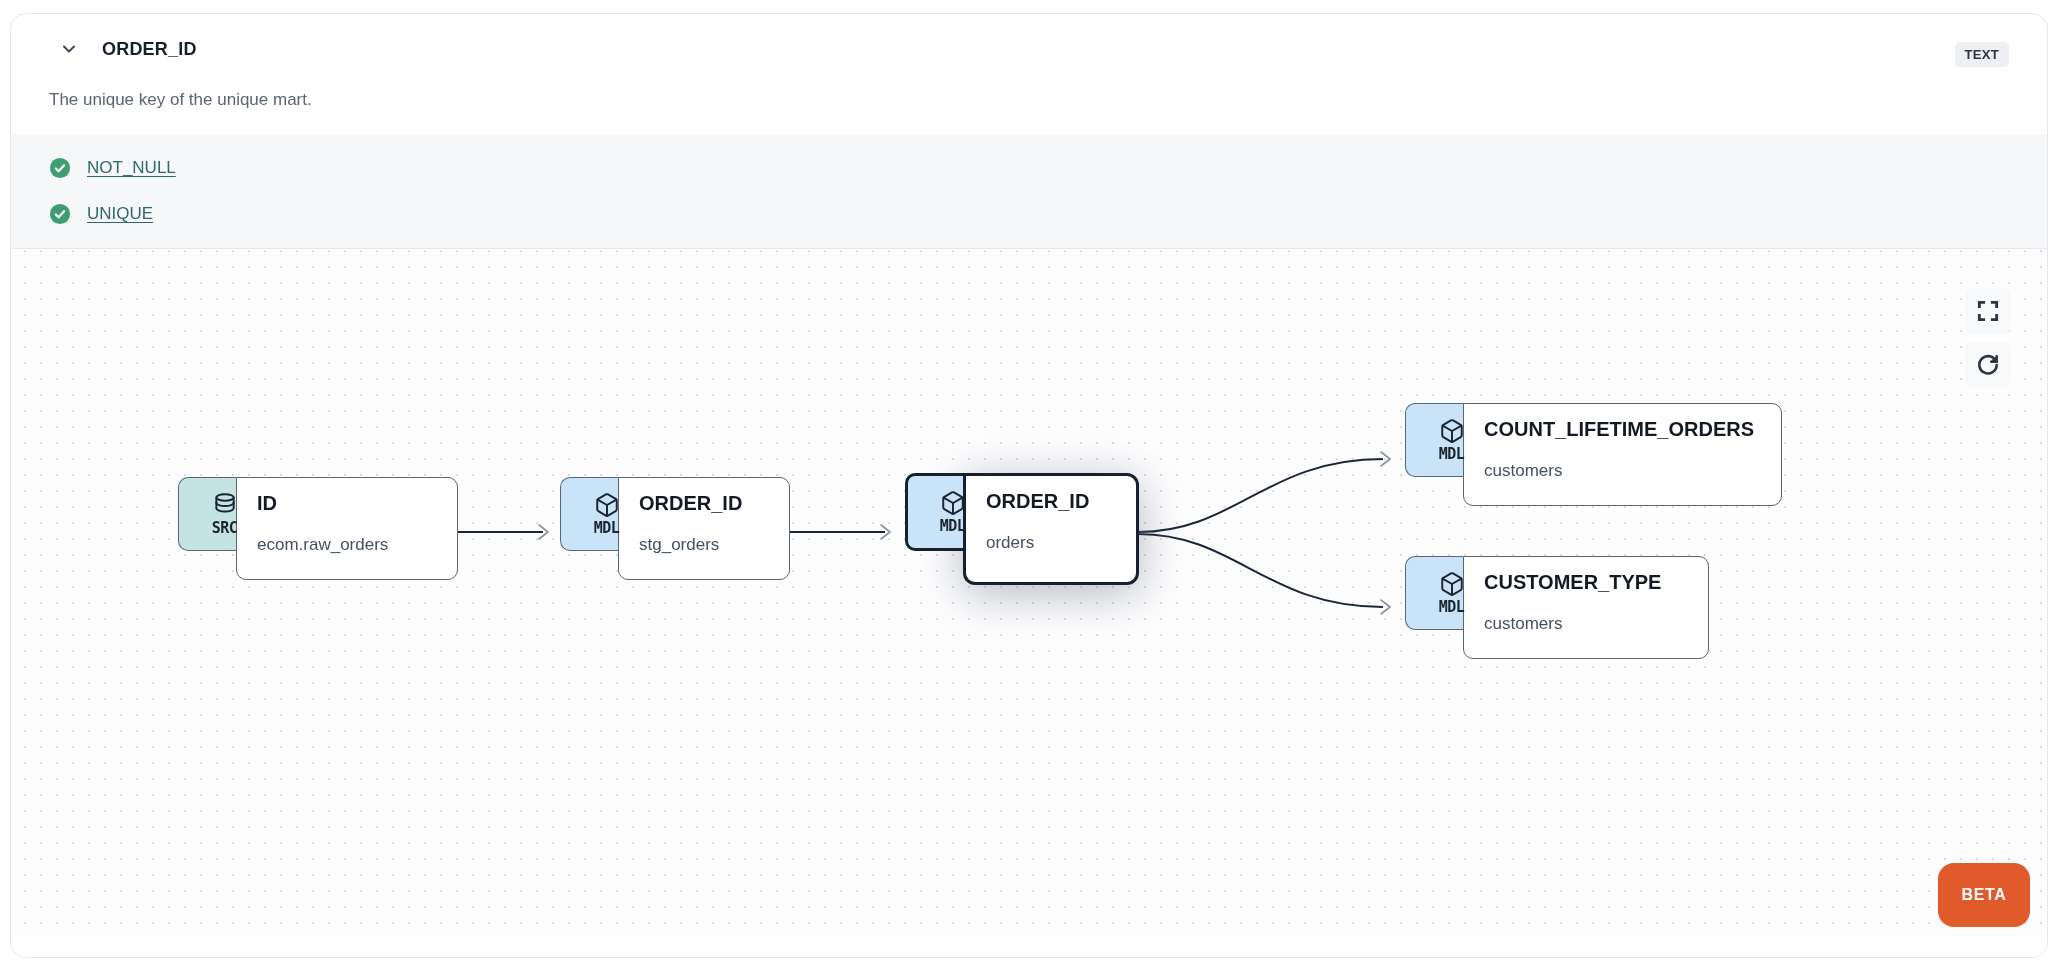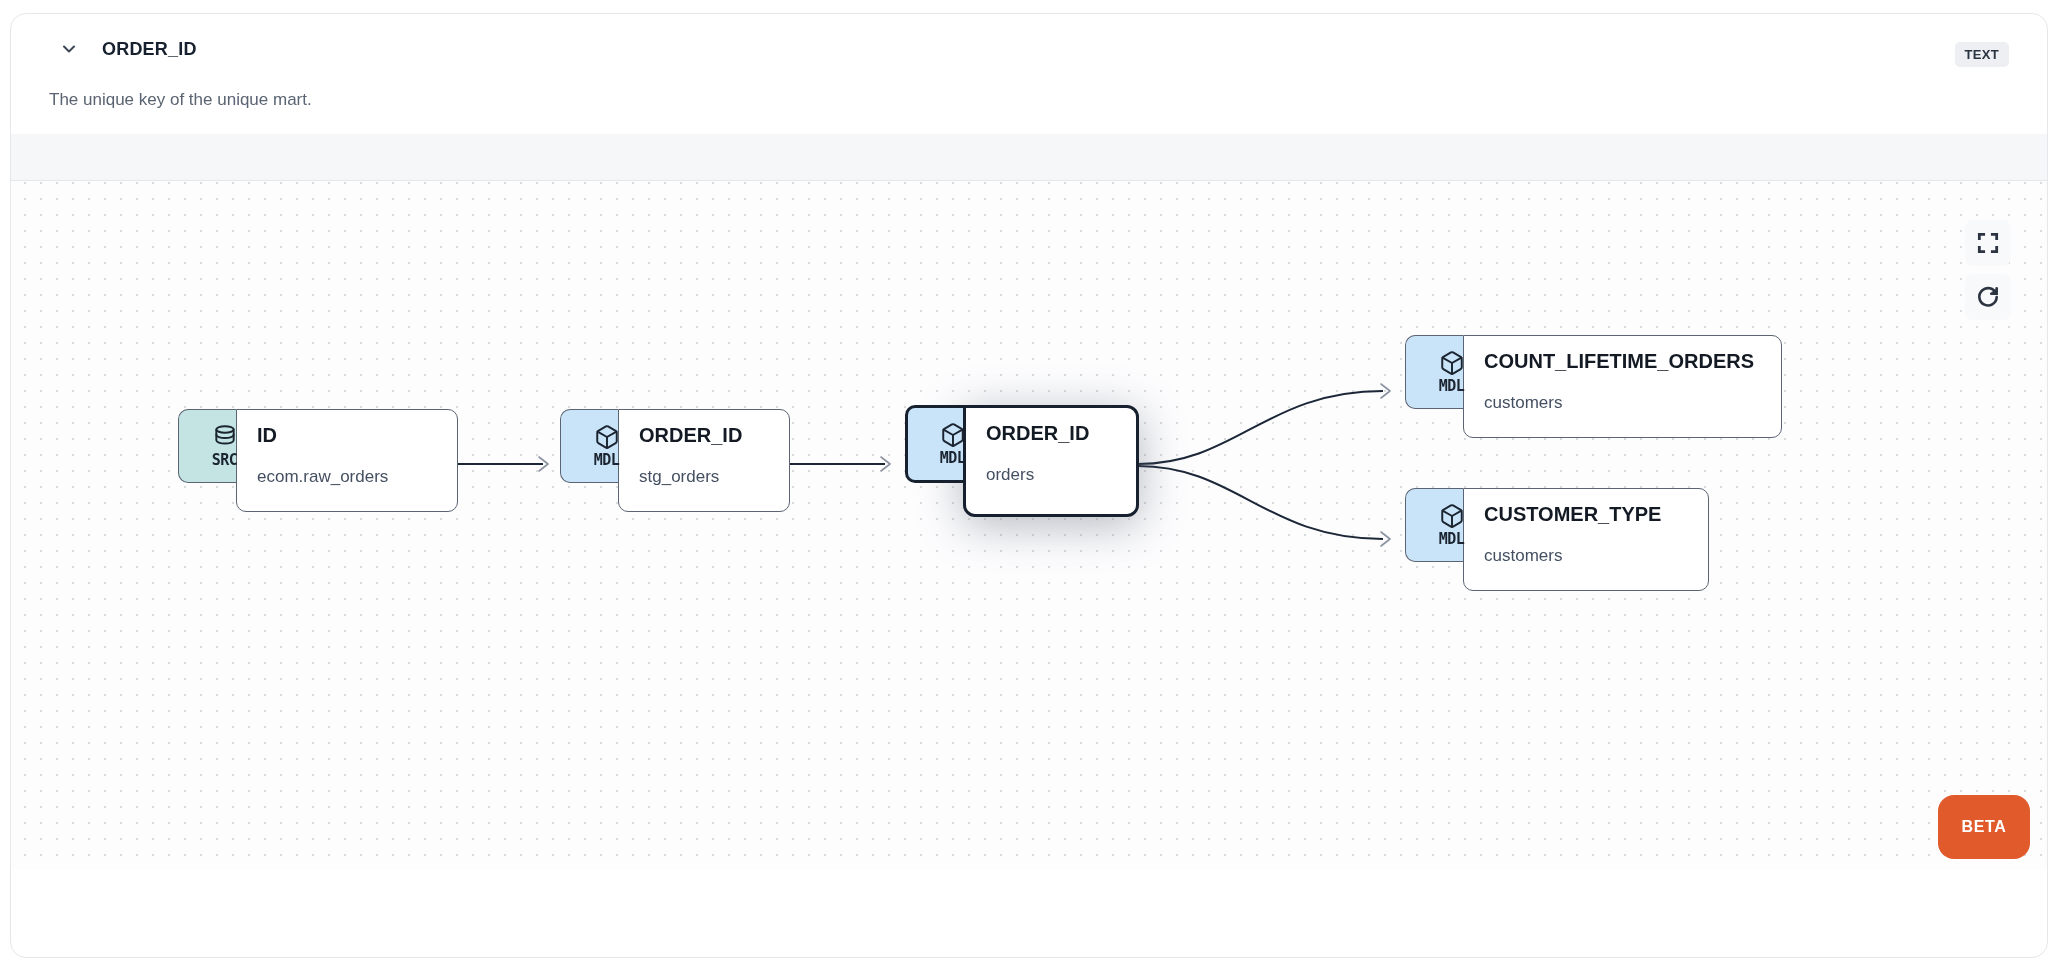--- a/index.html
+++ b/index.html
@@ -95,20 +95,34 @@
           <polyline points="6 9 12 15 18 9"></polyline>
         </svg>
     </span>
     <span class="col-title">ORDER_ID</span>
     <span class="type-badge">TEXT</span>
   </div>
 
   <div class="description">The unique key of the unique mart.</div>
 
   <div class="tests">
+    <div class="test-row">
+      <svg class="check-icon" viewBox="0 0 24 24">
+        <circle cx="12" cy="12" r="11" fill="#3f9d71"></circle>
+        <polyline points="7.5 12.5 10.5 15.5 16.5 9" fill="none" stroke="#ffffff" stroke-width="2.4" stroke-linecap="round" stroke-linejoin="round"></polyline>
+      </svg>
+      <a class="test-link">NOT_NULL</a>
+    </div>
+    <div class="test-row">
+      <svg class="check-icon" viewBox="0 0 24 24">
+        <circle cx="12" cy="12" r="11" fill="#3f9d71"></circle>
+        <polyline points="7.5 12.5 10.5 15.5 16.5 9" fill="none" stroke="#ffffff" stroke-width="2.4" stroke-linecap="round" stroke-linejoin="round"></polyline>
+      </svg>
+      <a class="test-link">UNIQUE</a>
+    </div>
   </div>
 
   <div class="canvas">
 
     <svg class="edges" width="2036" height="688" viewBox="0 0 2036 688">
       <g fill="none" stroke="#1b2637" stroke-width="2">
         <path d="M447,283 H532"></path>
         <path d="M779,283 H874"></path>
         <path d="M1127,283 C1225,283 1255,210 1372,210"></path>
         <path d="M1127,285 C1225,285 1255,358 1372,358"></path>

